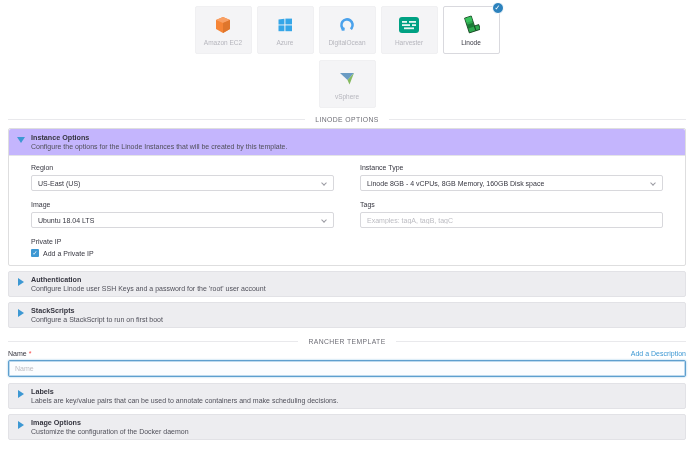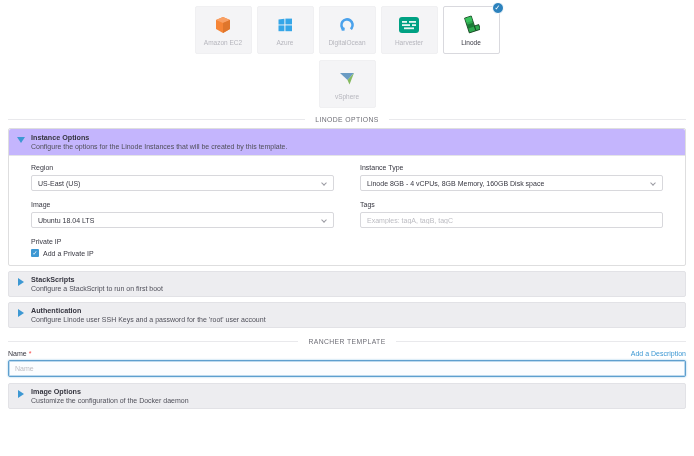--- a/index.html
+++ b/index.html
@@ -227,46 +227,51 @@
         <div class="checkbox-row">
           <span class="checkbox"></span>
           <span>Add a Private IP</span>
         </div>
       </div>
     </div>
   </div>
 
   <div class="accordion">
     <span class="tri-right"></span>
+    <div class="acc-title">Authentication</div>
+    <div class="acc-desc">Configure Linode user SSH Keys and a password for the 'root' user account</div>
+  </div>
+
+  <div class="accordion">
+    <span class="tri-right"></span>
     <div class="acc-title">StackScripts</div>
     <div class="acc-desc">Configure a StackScript to run on first boot</div>
-  </div>
-
-  <div class="accordion">
-    <span class="tri-right"></span>
-    <div class="acc-title">Authentication</div>
-    <div class="acc-desc">Configure Linode user SSH Keys and a password for the 'root' user account</div>
   </div>
 
   <div class="section-header" style="margin-top:10px;">
     <div class="line"></div>
     <span class="txt">RANCHER TEMPLATE</span>
     <div class="line"></div>
   </div>
 
   <div class="name-row">
     <div class="lbl">
       <span>Name</span><span class="req">*</span>
     </div>
     <a class="link">Add a Description</a>
   </div>
   <div class="name-wrap">
     <input class="name-input" type="text" autofocus="" placeholder="Name" style="">
   </div>
 
+  <div class="accordion" style="margin-top:0;">
+    <span class="tri-right"></span>
+    <div class="acc-title">Labels</div>
+    <div class="acc-desc">Labels are key/value pairs that can be used to annotate containers and make scheduling decisions.</div>
+  </div>
 
   <div class="accordion">
     <span class="tri-right"></span>
     <div class="acc-title">Image Options</div>
     <div class="acc-desc">Customize the configuration of the Docker daemon</div>
   </div>
 
 </div>
 
 </body></html>

